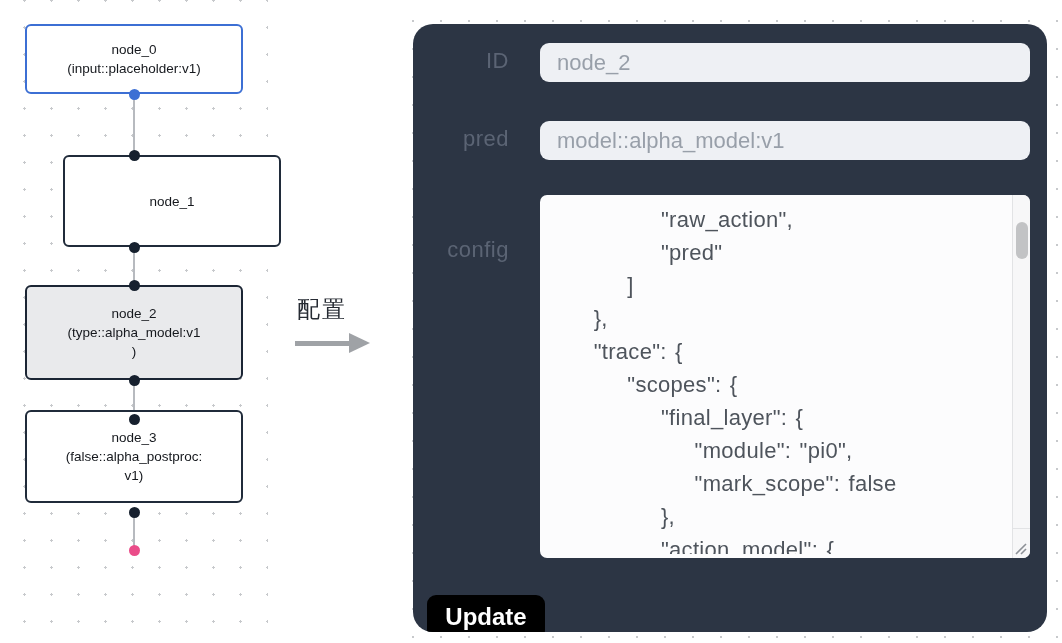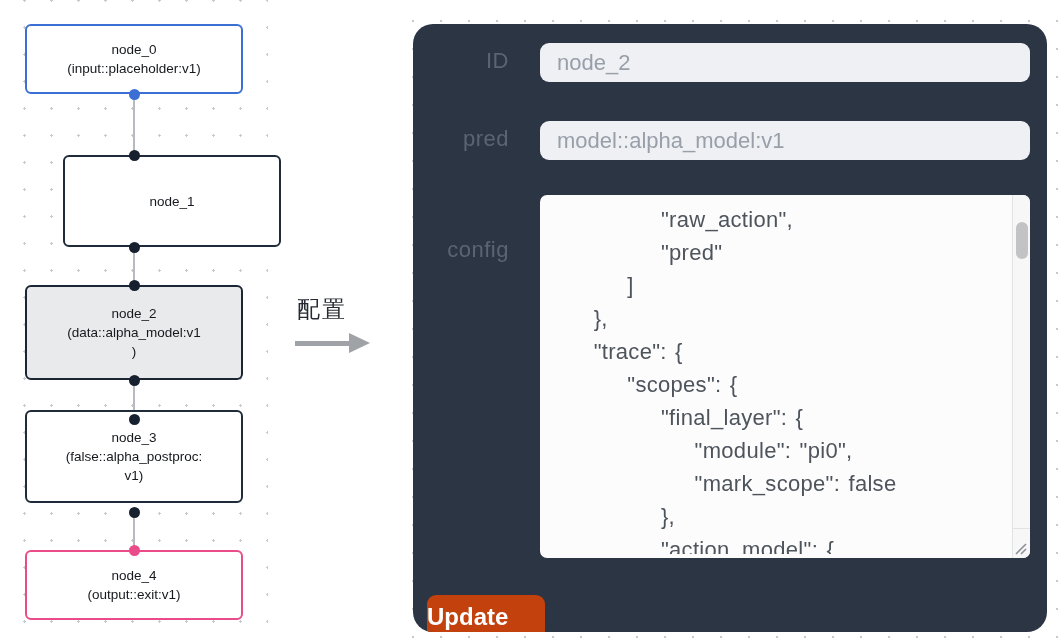--- a/index.html
+++ b/index.html
@@ -93,22 +93,22 @@
   }
   .scroll-thumb {
     position:absolute; left:2.5px; top:27px; width:12px; height:37px;
     background:#c2c3c5; border-radius:7px;
   }
   .scroll-corner { position:absolute; left:0; right:0; bottom:0; height:30px; border-top:1px solid #e2e3e5; }
   .resize-handle { position:absolute; right:2px; bottom:2px; width:16px; height:16px; }
 
   .update-btn {
     position:absolute; left:14px; top:571px; width:118px; height:44px;
-    background:#c2410c; color:#ffffff; border:none; border-radius:9px;
-    font-size:24px; font-weight:700; text-align:left; line-height:40px;
+    background:#000000; color:#ffffff; border:none; border-radius:9px;
+    font-size:24px; font-weight:700; text-align:center; line-height:40px;
     font-family:"Liberation Sans","DejaVu Sans",sans-serif; cursor:pointer;
   }
 </style>
 </head>
 <body>
 
 <div class="stage">
 
   <div class="canvas-left">
 
@@ -119,31 +119,27 @@
 
     <div class="flow-node node-0">
       <div>node_0</div>
       <div class="sub">(input::placeholder:v1)</div>
     </div>
     <div class="flow-node node-1">
       <div>node_1</div>
     </div>
     <div class="flow-node node-2">
       <div>node_2</div>
-      <div class="sub">(data::alpha_model:v1
+      <div class="sub">(type::alpha_model:v1
 )</div>
     </div>
     <div class="flow-node node-3">
       <div>node_3</div>
       <div class="sub">(false::alpha_postproc:
 v1)</div>
-    </div>
-    <div class="flow-node node-4">
-      <div>node_4</div>
-      <div class="sub">(output::exit:v1)</div>
     </div>
 
     <div class="port port-blue p0b"></div>
     <div class="port p1t"></div>
     <div class="port p1b"></div>
     <div class="port p2t"></div>
     <div class="port p2b"></div>
     <div class="port p3t"></div>
     <div class="port p3b"></div>
     <div class="port port-pink p4t"></div>

